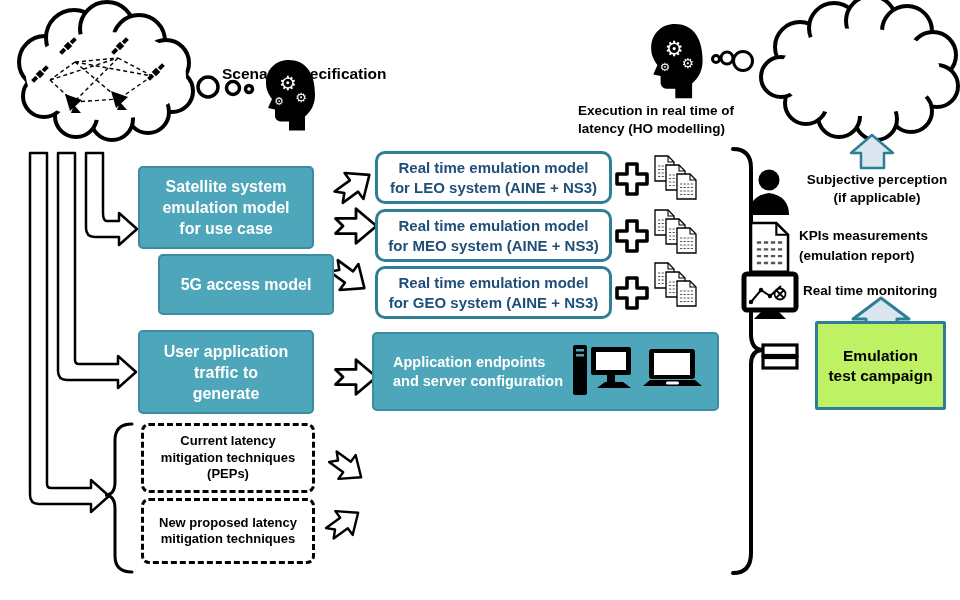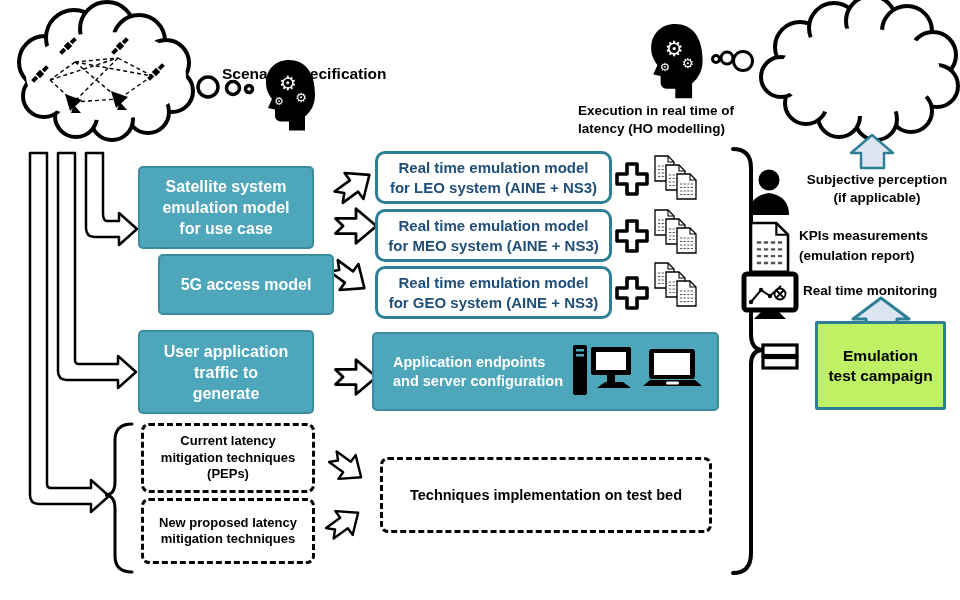--- a/index.html
+++ b/index.html
@@ -224,23 +224,20 @@
 
 <div class="box dashedbx" style="left:141px;top:423px;width:174px;height:70px;font-size:13px;line-height:16.5px;">
   <span>Current latency
 mitigation techniques
 (PEPs)</span>
 </div>
 <div class="box dashedbx" style="left:141px;top:498px;width:174px;height:66px;font-size:13px;line-height:16.5px;">
   <span>New proposed latency
 mitigation techniques</span>
 </div>
-<div class="box dashedbx" style="left:380px;top:457px;width:332px;height:76px;font-size:14.5px;">
-  <span>Techniques implementation  on test bed</span>
-</div>
 
 <div class="lbl" style="left:794px;top:171px;width:166px;font-size:13.5px;line-height:18px;text-align:center;">Subjective perception
 (if applicable)</div>
 <div class="lbl" style="left:799px;top:226px;width:166px;font-size:13.5px;line-height:19.5px;">KPIs measurements
 (emulation report)</div>
 <div class="lbl" style="left:803px;top:283px;width:160px;font-size:13.5px;">Real time monitoring</div>
 
 <div class="box campaign" style="left:815px;top:321px;width:131px;height:89px;font-size:15.5px;line-height:20px;">
   <span>Emulation
 test campaign</span>

